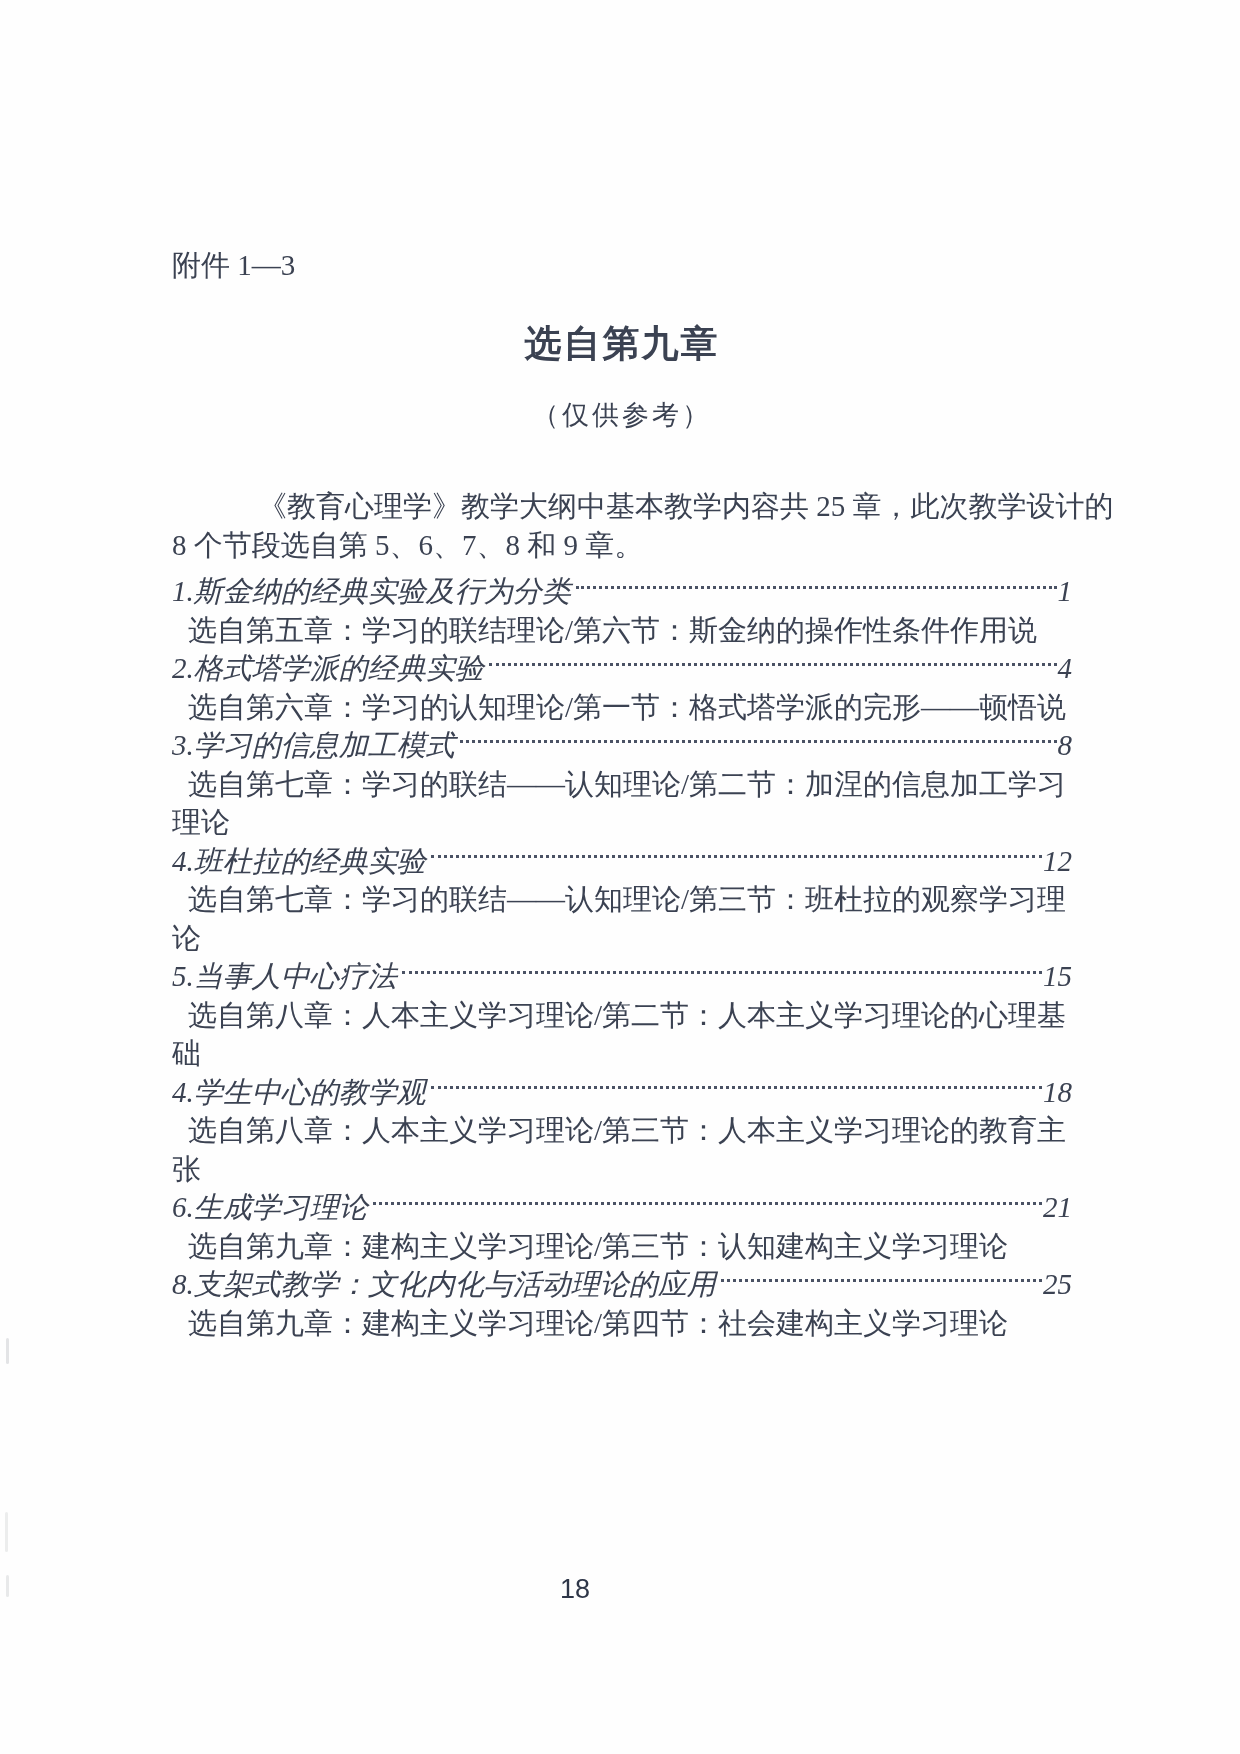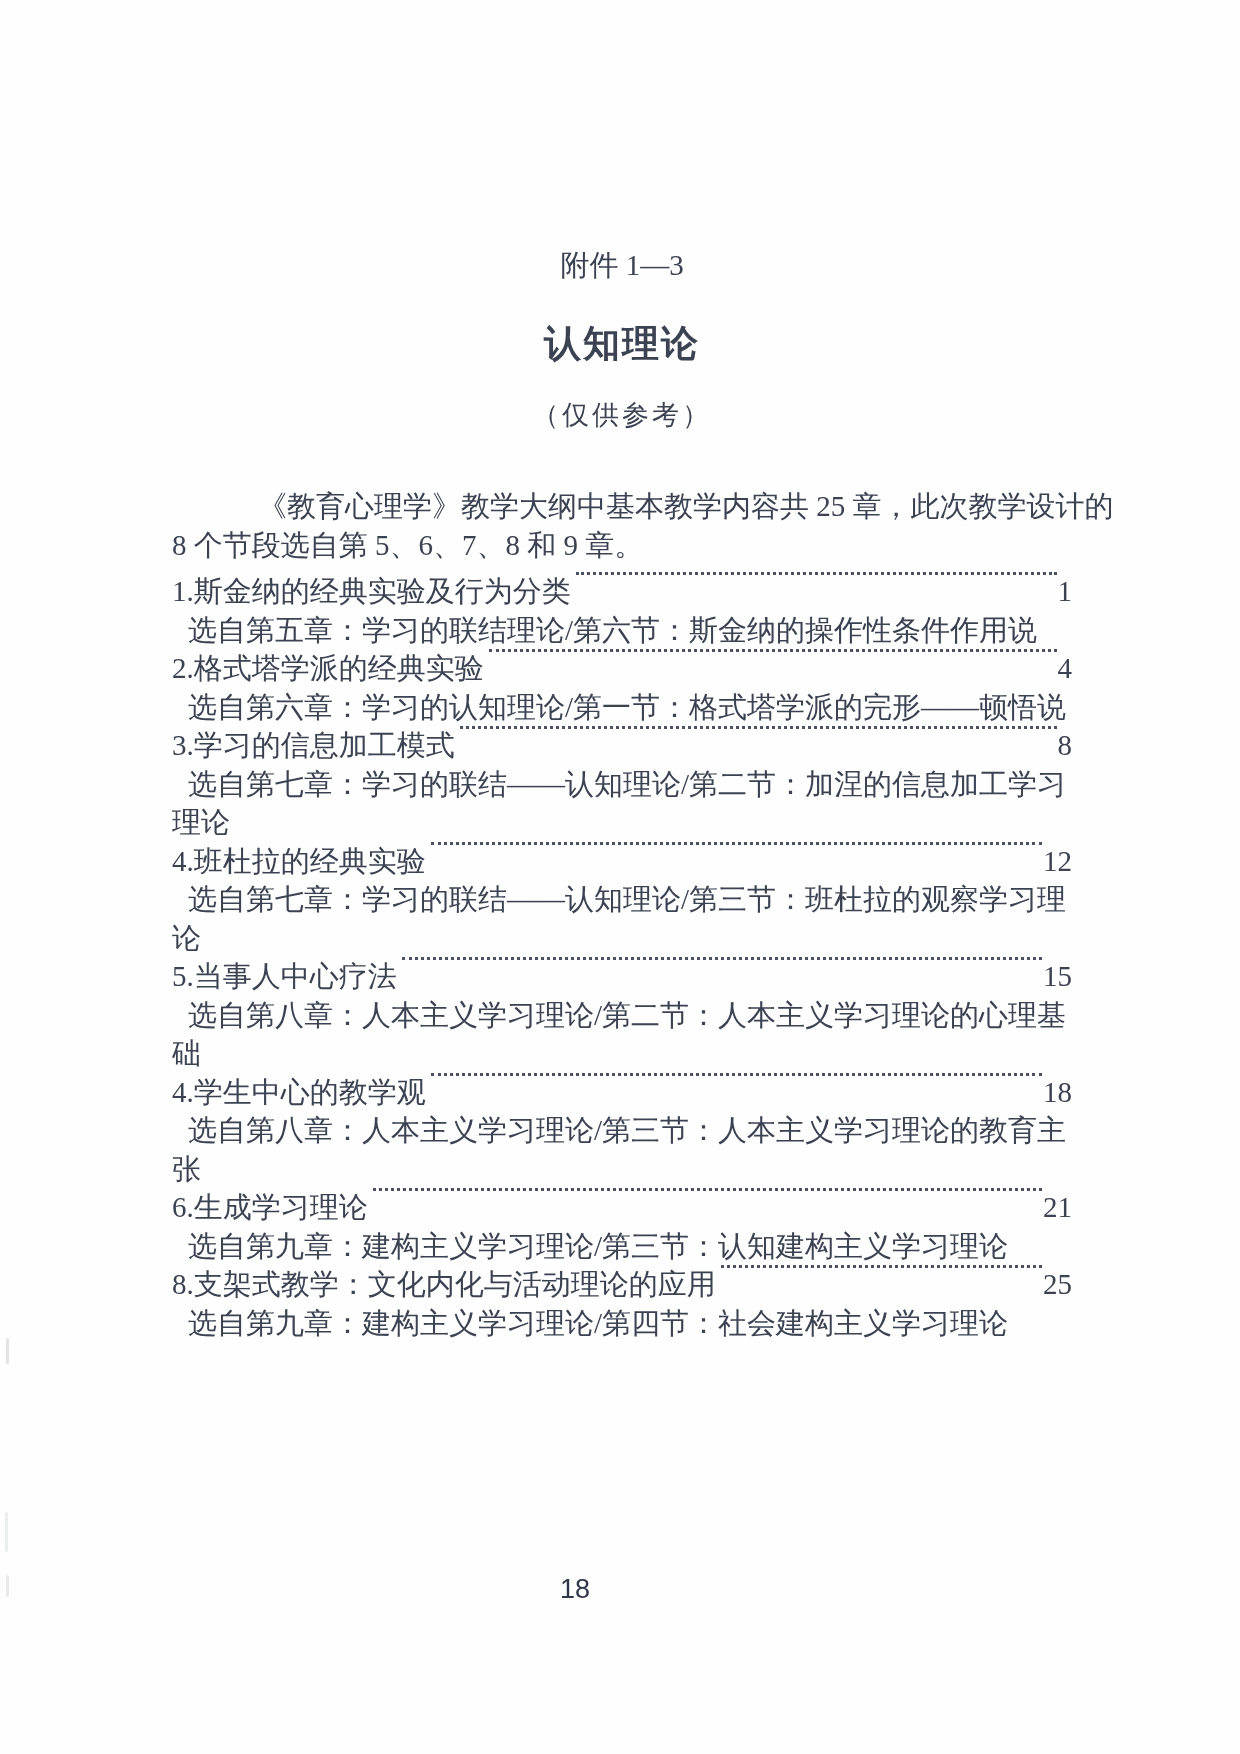--- a/index.html
+++ b/index.html
@@ -15,21 +15,20 @@
     position:absolute;
     left:172px;top:0;
     width:900px;
     font-size:29px;
     line-height:38.5px;
   }
   .attachment{
     margin-top:246px;
     line-height:38px;
     white-space:nowrap;
-    text-align:center;
   }
   .doc-title{
     margin-top:36px;
     font-size:37px;
     font-weight:bold;
     line-height:48px;
     text-align:center;
     letter-spacing:2px;
     white-space:nowrap;
   }
@@ -40,22 +39,23 @@
     text-align:center;
     letter-spacing:3px;
     white-space:nowrap;
   }
   .intro{margin-top:51px;}
   .intro-line{white-space:nowrap;}
   .intro-line.first{padding-left:86px;}
   .toc{margin-top:8px;}
   .toc-title-row{
     display:flex;
-    align-items:flex-start;
+    align-items:center;
     white-space:nowrap;
+    font-style:italic;
   }
   .toc-title-row .t{flex:0 0 auto;}
   .leader{
     flex:1 1 auto;
     border-bottom:3px dotted #4a5264;
     margin:0 1px 8px 5px;
     min-width:20px;
   }
   .pagenum{flex:0 0 auto;}
   .toc-sub{padding-left:16px;white-space:nowrap;}
@@ -77,21 +77,21 @@
 </style>
 </head>
 <body>
 
 <div class="page">
 
   <div class="content">
 
     <div class="attachment">附件 1—3</div>
 
-    <div class="doc-title">认知理论</div>
+    <div class="doc-title">选自第九章</div>
 
     <div class="doc-subtitle">（仅供参考）</div>
 
     <div class="intro">
       <div class="intro-line first">《教育心理学》教学大纲中基本教学内容共 25 章，此次教学设计的</div>
       <div class="intro-line">8 个节段选自第 5、6、7、8 和 9 章。</div>
     </div>
 
     <div class="toc">
 

